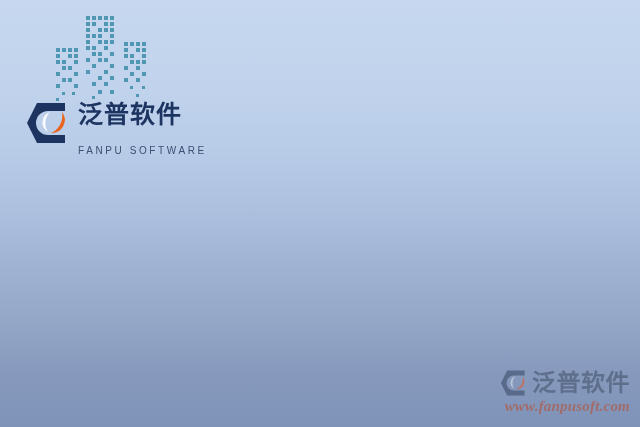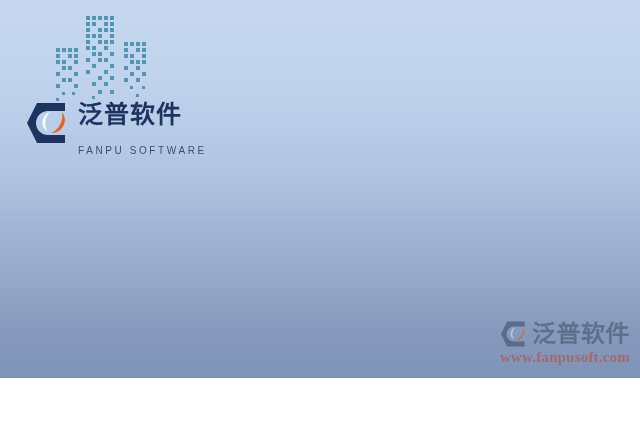--- a/index.html
+++ b/index.html
@@ -4,21 +4,21 @@
 <title>泛普软件</title>
 <style>
   html, body {
     margin: 0;
     padding: 0;
     background: #ffffff;
   }
   #banner {
     position: relative;
     width: 640px;
-    height: 378px;
+    height: 427px;
     overflow: hidden;
     background: linear-gradient(180deg,
         #c6d7ef 0%,
         #c2d4ed 18%,
         #b9cce8 34%,
         #aec2e0 48%,
         #a0b3d3 62%,
         #93a6c6 76%,
         #8699bd 88%,
         #7f93b8 100%);
@@ -127,20 +127,21 @@
   }
   .wm-url {
     margin-top: 0px;
     font-family: "Liberation Serif", "DejaVu Serif", serif;
     font-size: 15px;
     line-height: 17px;
     font-weight: 700;
     color: #b5523a;
     letter-spacing: 0.2px;
     white-space: nowrap;
+    font-style: italic;
   }
 </style>
 </head>
 <body>
 
 <div id="banner">
 
   <div class="skyline">
     <svg width="104" height="100" viewBox="0 0 104 100" xmlns="http://www.w3.org/2000/svg" aria-hidden="true">
       <g fill="#4f97b3">

